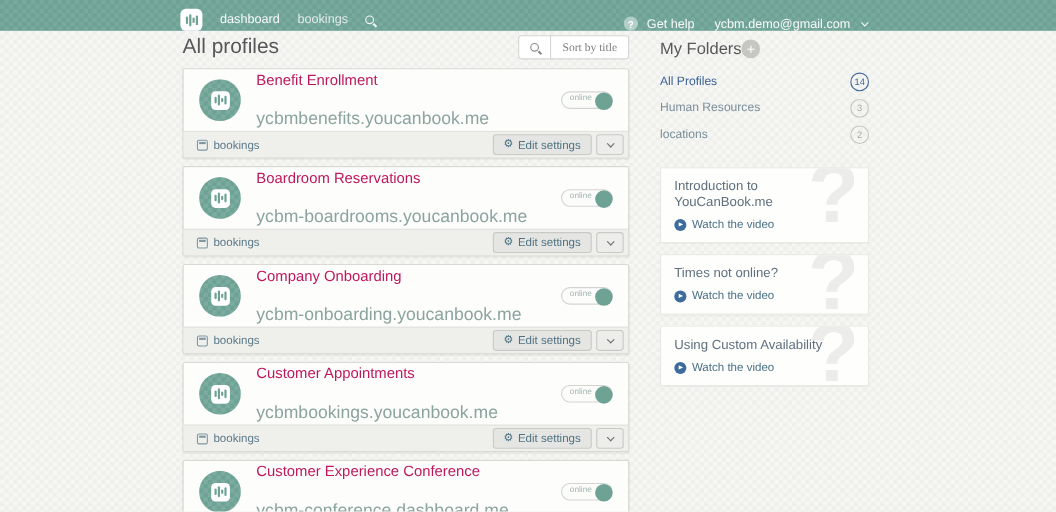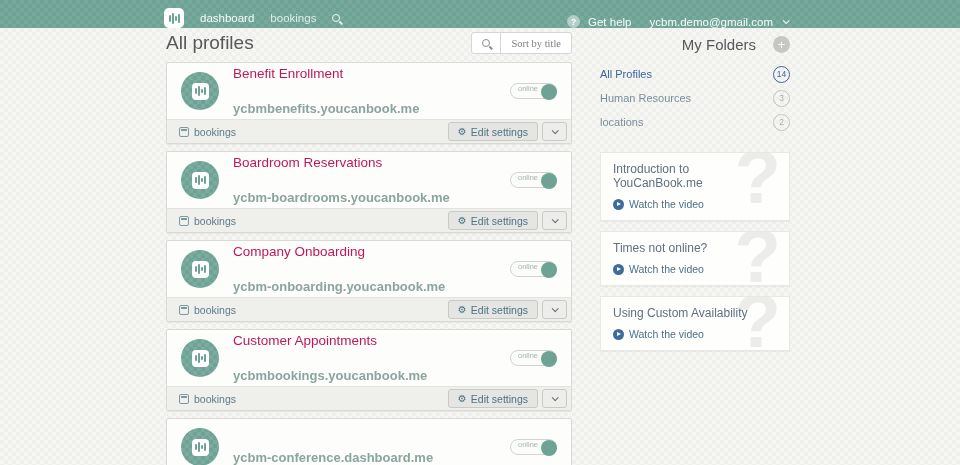--- a/index.html
+++ b/index.html
@@ -69,41 +69,41 @@
       linear-gradient(45deg, rgba(255,255,255,.10) 25%, transparent 25%, transparent 75%, rgba(255,255,255,.10) 75%);
     background-size:8px 8px; background-position:0 0,4px 4px;
     display:flex; align-items:center; justify-content:center; flex:none; cursor:pointer; }
   .avatar .mini { width:17px; height:17px; background:#fff; border-radius:4px;
     display:flex; align-items:center; justify-content:center; gap:1px; }
   .avatar .mini i { display:block; width:2px; background:#6da295; border-radius:1px; }
   .avatar .mini i:nth-child(1){height:6px} .avatar .mini i:nth-child(2){height:10px}
   .avatar .mini i:nth-child(3){height:4px} .avatar .mini i:nth-child(4){height:8px}
   .card-text { margin-left:14px; }
   .card-title { font-size:13.5px; color:#be185d; }
-  .card-url { font-size:13px; color:#8ba49f; margin-top:20px;font-weight:bold; }
+  .card-url { font-size:16px; color:#8ba49f; margin-top:20px; }
   .toggle { margin-left:auto; width:47px; height:16px; border:1px solid #d3d3d1; border-radius:9px;
     background:#fcfcfb; display:flex; cursor:pointer; }
   .toggle .t-label { font-size:7.5px; color:#a2b5b1; padding-left:7px; }
   .toggle .knob { width:16px; height:16px; border-radius:50%; background:#6da295; margin-left:auto; margin-right:-1px; }
   .card-footer { border-top:1px solid #e2e2e0; background:#efefec; height:24px;
     display:flex; align-items:center; justify-content:space-between; padding:0 4px 0 12px; }
   .bookings-link { display:flex; align-items:center; gap:5px; font-size:10.5px;
     color:#5d7b89; text-decoration:none; cursor:pointer; }
   .i-cal { width:10px; height:10px; border:1px solid #7e98a4; border-radius:2px; position:relative; display:inline-block; }
   .i-cal::before { content:""; position:absolute; top:1px; left:1px; right:1px; height:2px; background:#7e98a4; }
   .footer-actions { display:flex; align-items:center; }
   .edit-btn { height:19px; background:#e5e5e3; border:1px solid #c9c9c6; border-radius:3px;
     font-size:10.5px; font-family:inherit; color:#4e7382; display:flex; align-items:center;
     gap:4px; padding:0 9px; cursor:pointer; }
   .i-gear { font-size:10px; line-height:1; }
   .dd-btn { height:19px; width:25px; background:#ededeb; border:1px solid #c9c9c6; border-radius:3px;
     margin-left:4px; display:flex; align-items:center; justify-content:center; color:#6a6a68; cursor:pointer; }
 
   
-  .folders-header { display:flex; align-items:center; justify-content:flex-end; height:24px; margin-bottom:6px;gap:17px; }
+  .folders-header { display:flex; align-items:center; justify-content:flex-start; height:24px; margin-bottom:6px; }
   .folders-header h2 { font-size:15px; font-weight:normal; color:#57585a; }
   .add-folder { width:17px; height:17px; border-radius:50%; background:#c6c6c3; border:none;
     color:#fff; font-size:13px; line-height:15px; text-align:center; cursor:pointer; padding:0; }
   .folder-row { height:24px; display:flex; align-items:center; justify-content:space-between; cursor:pointer; }
   .folder-row .f-label { font-size:11px; color:#7b8e99; text-decoration:none; }
   .folder-row .badge { width:17px; height:17px; border-radius:50%; border:1px solid #c3c3c0;
     color:#a9a9a6; font-size:8.5px; display:flex; align-items:center; justify-content:center; }
   .folder-row.is-active .f-label { color:#3e6496; }
   .folder-row.is-active .badge { border:1.5px solid #3e6496; color:#3e6496; }
 
@@ -304,20 +304,21 @@
         <div class="card-main">
           <div class="avatar">
             <div class="mini">
               <i></i>
               <i></i>
               <i></i>
               <i></i>
             </div>
           </div>
           <div class="card-text">
+            <div class="card-title">Customer Experience Conference</div>
             <div class="card-url">ycbm-conference.dashboard.me</div>
           </div>
           <div class="toggle">
             <span class="t-label">online</span>
             <span class="knob"></span>
           </div>
         </div>
 
       </article>
     </div>

